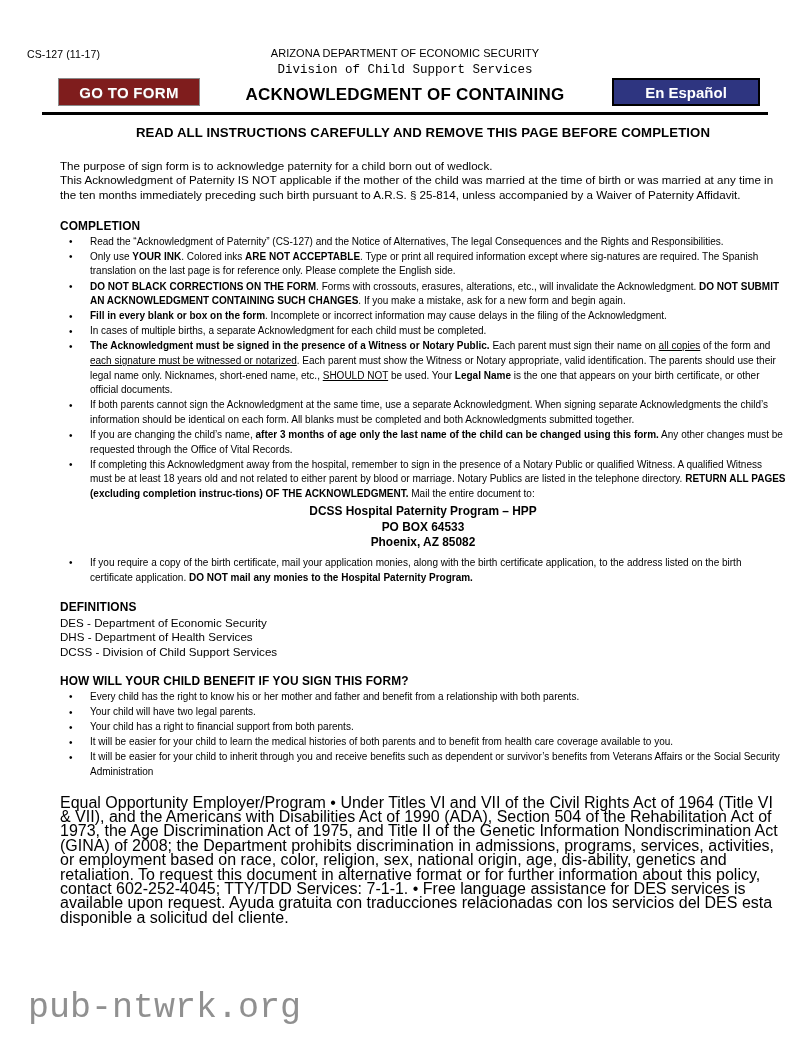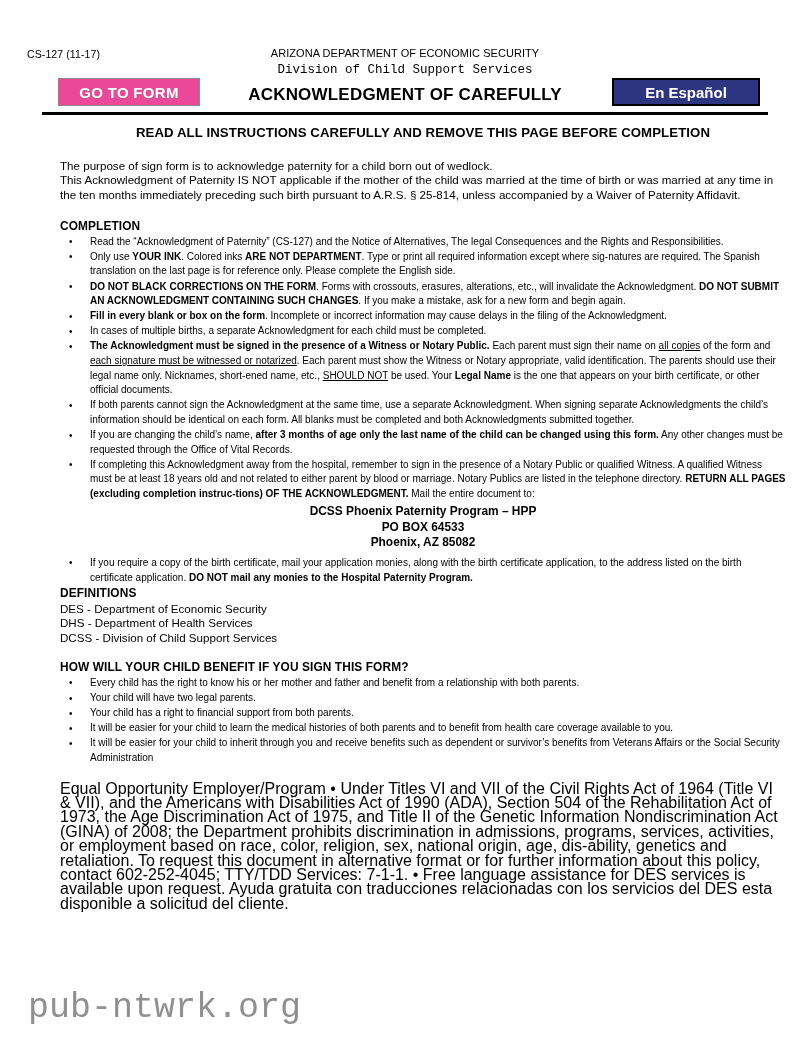--- a/index.html
+++ b/index.html
@@ -37,21 +37,21 @@
     font-size: 10.5px;
     letter-spacing: .1px;
     white-space: nowrap;
   }
   .btn-go-to-form {
     position: absolute;
     left: 58px;
     top: 78px;
     width: 142px;
     height: 28px;
-    background: #ec4899;
+    background: #7f1d1d;
     border: 1px solid #8a8a8a;
     color: #ffffff;
     font-size: 15px;
     font-weight: bold;
     letter-spacing: .3px;
     display: flex;
     align-items: center;
     justify-content: center;
     box-sizing: border-box;
     text-shadow: 0 1px 0 rgba(120,120,120,.55);
@@ -162,21 +162,21 @@
   b, strong { font-weight: bold; }
   u { text-decoration: underline; }
 
   .address-block {
     text-align: center;
     font-weight: bold;
     font-size: 11.9px;
     line-height: 15.5px;
     margin: 3px 0 5px 0;
   }
-  .defs-block { margin-top: 1px; }
+  .defs-block { margin-top: 15px; }
   .defs-block .deflines { font-size: 11.6px; line-height: 14.6px; }
   .benefit-block { margin-top: 15px; }
   .eo-block {
     margin-top: 16px;
     font-size: 16px;
     line-height: 14.4px;
   }
 
   
   .watermark {
@@ -200,53 +200,53 @@
 
     <div class="form-number">CS-127 (11-17)</div>
 
     <div class="btn-go-to-form">GO TO FORM</div>
 
     <div class="agency-block">
       <div class="agency-name">ARIZONA DEPARTMENT OF ECONOMIC SECURITY</div>
       <div class="agency-division">Division of Child Support Services</div>
     </div>
 
-    <div class="doc-title">ACKNOWLEDGMENT OF CAREFULLY</div>
+    <div class="doc-title">ACKNOWLEDGMENT OF CONTAINING</div>
 
     <div class="btn-en-espanol">En Español</div>
 
     <div class="rule"></div>
   </div>
 
   <div class="content">
 
     <div class="banner-head">READ ALL INSTRUCTIONS CAREFULLY AND REMOVE THIS PAGE BEFORE COMPLETION</div>
 
     <div class="purpose-block">
       <p class="para">The purpose of sign form is to acknowledge paternity for a child born out of wedlock.</p>
       <p class="para">This Acknowledgment of Paternity IS NOT applicable if the mother of the child was married at the time of birth or was married at any time in the ten months immediately preceding such birth pursuant to A.R.S. § 25-814, unless accompanied by a Waiver of Paternity Affidavit.</p>
     </div>
 
     <div>
       <div class="section-head">COMPLETION</div>
 
       <ul class="bullets" id="completion-bullets">
           <li>Read the “Acknowledgment of Paternity” (CS-127) and the Notice of Alternatives, The legal Consequences and the Rights and Responsibilities.</li>
-          <li>Only use <b>YOUR INK</b>. Colored inks <b>ARE NOT DEPARTMENT</b>. Type or print all required information except where sig-natures are required. The Spanish translation on the last page is for reference only. Please complete the English side.</li>
+          <li>Only use <b>YOUR INK</b>. Colored inks <b>ARE NOT ACCEPTABLE</b>. Type or print all required information except where sig-natures are required. The Spanish translation on the last page is for reference only. Please complete the English side.</li>
           <li><b>DO NOT BLACK CORRECTIONS ON THE FORM</b>. Forms with crossouts, erasures, alterations, etc., will invalidate the Acknowledgment. <b>DO NOT SUBMIT AN ACKNOWLEDGMENT CONTAINING SUCH CHANGES</b>. If you make a mistake, ask for a new form and begin again.</li>
           <li><b>Fill in every blank or box on the form</b>. Incomplete or incorrect information may cause delays in the filing of the Acknowledgment.</li>
           <li>In cases of multiple births, a separate Acknowledgment for each child must be completed.</li>
           <li><b>The Acknowledgment must be signed in the presence of a Witness or Notary Public.</b> Each parent must sign their name on <u>all copies</u> of the form and <u>each signature must be witnessed or notarized</u>. Each parent must show the Witness or Notary appropriate, valid identification. The parents should use their legal name only. Nicknames, short-ened name, etc., <u>SHOULD NOT</u> be used. Your <b>Legal Name</b> is the one that appears on your birth certificate, or other official documents.</li>
           <li>If both parents cannot sign the Acknowledgment at the same time, use a separate Acknowledgment. When signing separate Acknowledgments the child’s information should be identical on each form. All blanks must be completed and both Acknowledgments submitted together.</li>
           <li>If you are changing the child’s name, <b>after 3 months of age only the last name of the child can be changed using this form.</b> Any other changes must be requested through the Office of Vital Records.</li>
           <li>If completing this Acknowledgment away from the hospital, remember to sign in the presence of a Notary Public or qualified Witness. A qualified Witness must be at least 18 years old and not related to either parent by blood or marriage. Notary Publics are listed in the telephone directory. <b>RETURN ALL PAGES (excluding completion instruc-tions) OF THE ACKNOWLEDGMENT.</b> Mail the entire document to:</li>
         </ul>
 
       <div class="address-block">
-        <div>DCSS Phoenix Paternity Program – HPP</div>
+        <div>DCSS Hospital Paternity Program – HPP</div>
         <div>PO BOX 64533</div>
         <div>Phoenix, AZ 85082</div>
       </div>
 
       <ul class="bullets" id="completion-bullet-after">
           <li>If you require a copy of the birth certificate, mail your application monies, along with the birth certificate application, to the address listed on the birth certificate application. <b>DO NOT mail any monies to the Hospital Paternity Program.</b></li>
         </ul>
     </div>
 
     <div class="defs-block">

